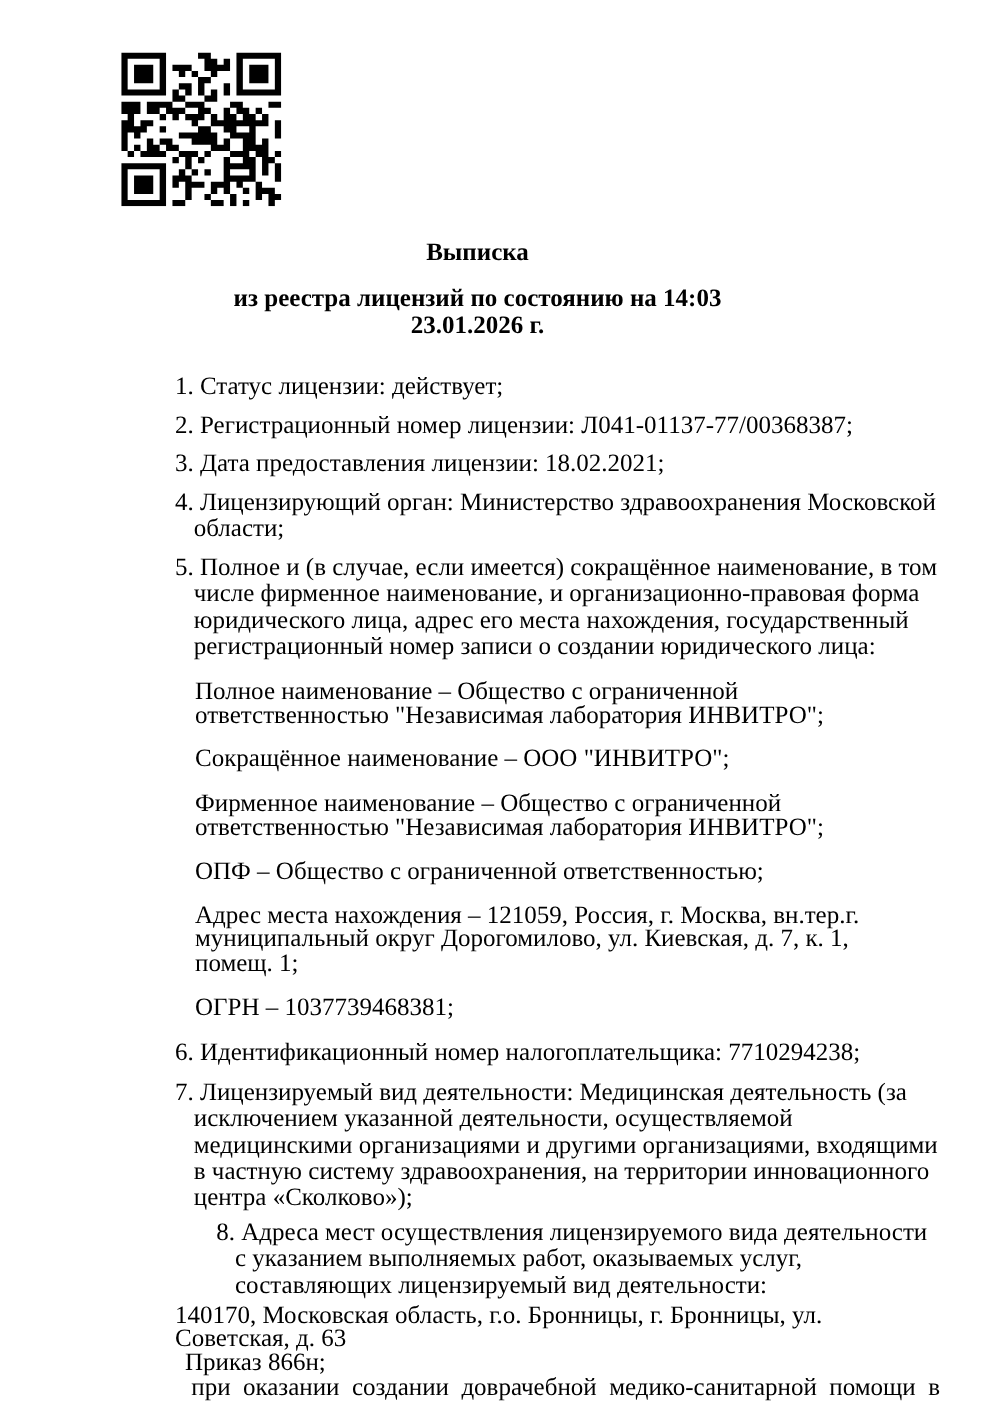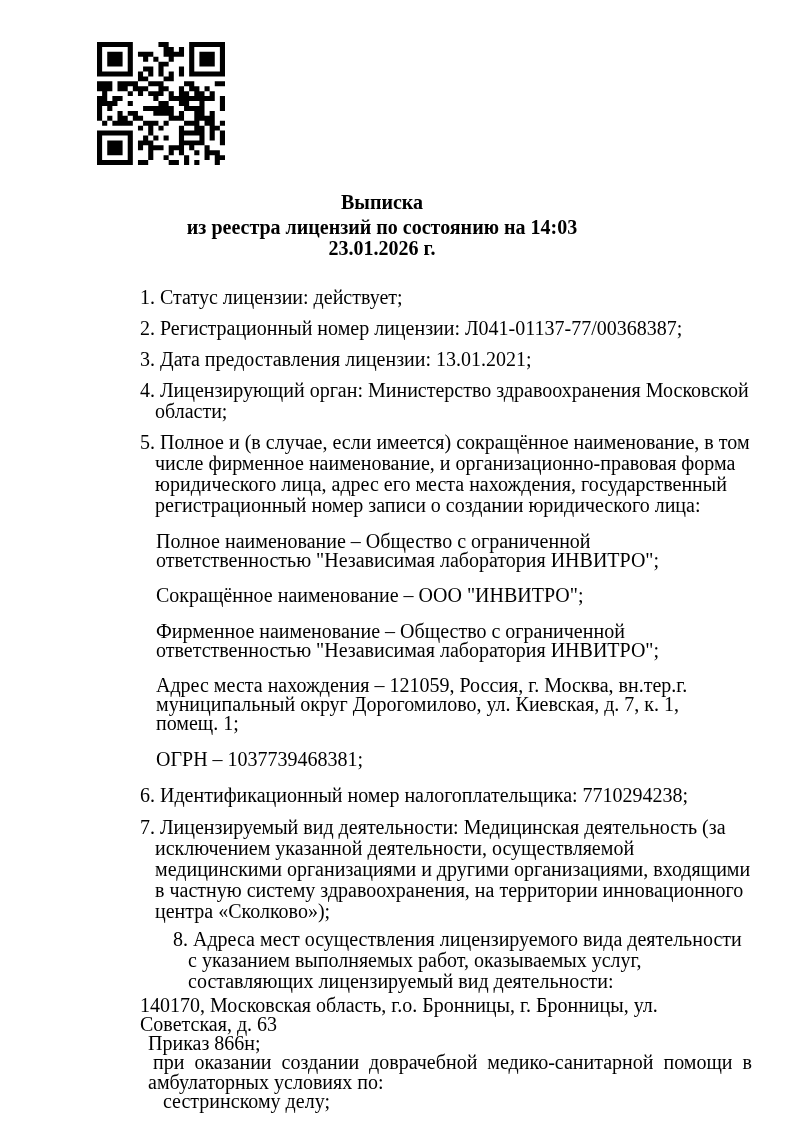--- a/index.html
+++ b/index.html
@@ -25,21 +25,21 @@
     top: 192px;
     width: 612px;
     font-size: 20px;
     line-height: 21px;
   }
   .heading {
     width: 484px;
     text-align: center;
     font-weight: bold;
   }
-  .heading .subtitle { margin-top: 4px; text-align: center; }
+  .heading .subtitle { margin-top: 16px; text-align: center; }
   .items { margin-top: 28px; }
   p.item {
     margin: 0 0 10px 0;
     padding-left: 15px;
     text-indent: -15px;
     line-height: 21px;
   }
   p.item.after-org { margin-top: 0; margin-bottom: 11px; }
   p.item.mb5 { margin-bottom: 5px; }
   p.item.mb7 { margin-bottom: 7px; }
@@ -65,28 +65,29 @@
   <div class="content">
 
     <div class="heading">
       <div class="title">Выписка</div>
       <div class="subtitle">из реестра лицензий по состоянию на 14:03 23.01.2026 г.</div>
     </div>
 
     <div class="items">
       <p class="item">1. Статус лицензии: действует;</p>
       <p class="item">2. Регистрационный номер лицензии: Л041-01137-77/00368387;</p>
-      <p class="item">3. Дата предоставления лицензии: 13.01.2021;</p>
+      <p class="item">3. Дата предоставления лицензии: 18.02.2021;</p>
       <p class="item">4. Лицензирующий орган: Министерство здравоохранения Московской области;</p>
       <p class="item mb5">5. Полное и (в случае, если имеется) сокращённое наименование, в том числе фирменное наименование, и организационно-правовая форма юридического лица, адрес его места нахождения, государственный регистрационный номер записи о создании юридического лица:</p>
 
       <div class="org">
         <div>Полное наименование – Общество с ограниченной ответственностью "Независимая лаборатория ИНВИТРО";</div>
         <div>Сокращённое наименование – ООО "ИНВИТРО";</div>
         <div>Фирменное наименование – Общество с ограниченной ответственностью "Независимая лаборатория ИНВИТРО";</div>
+        <div>ОПФ – Общество с ограниченной ответственностью;</div>
         <div>Адрес места нахождения – 121059, Россия, г. Москва, вн.тер.г. муниципальный округ Дорогомилово, ул. Киевская, д. 7, к. 1, помещ. 1;</div>
         <div>ОГРН – 1037739468381;</div>
       </div>
 
       <p class="item after-org">6. Идентификационный номер налогоплательщика: 7710294238;</p>
       <p class="item mb7">7. Лицензируемый вид деятельности: Медицинская деятельность (за исключением указанной деятельности, осуществляемой медицинскими организациями и другими организациями, входящими в частную систему здравоохранения, на территории инновационного центра «Сколково»);</p>
       <p class="item mb4">8. Адреса мест осуществления лицензируемого вида деятельности с указанием выполняемых работ, оказываемых услуг, составляющих лицензируемый вид деятельности:</p>
 
       <div class="bottom">
         <div>140170, Московская область, г.о. Бронницы, г. Бронницы, ул. Советская, д. 63</div>

